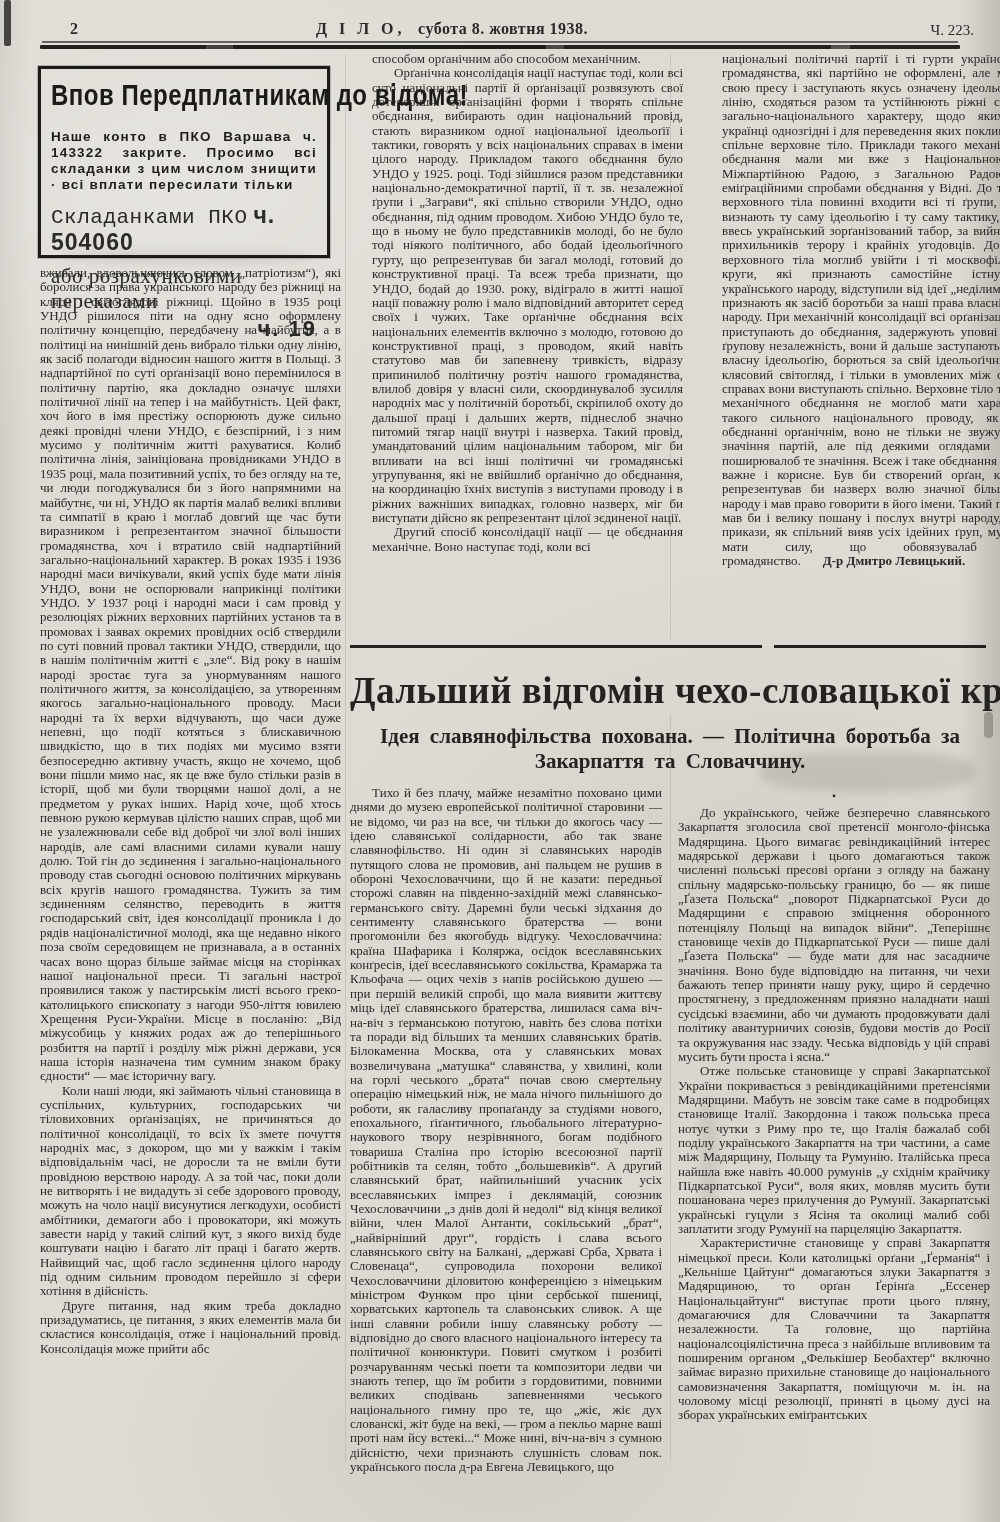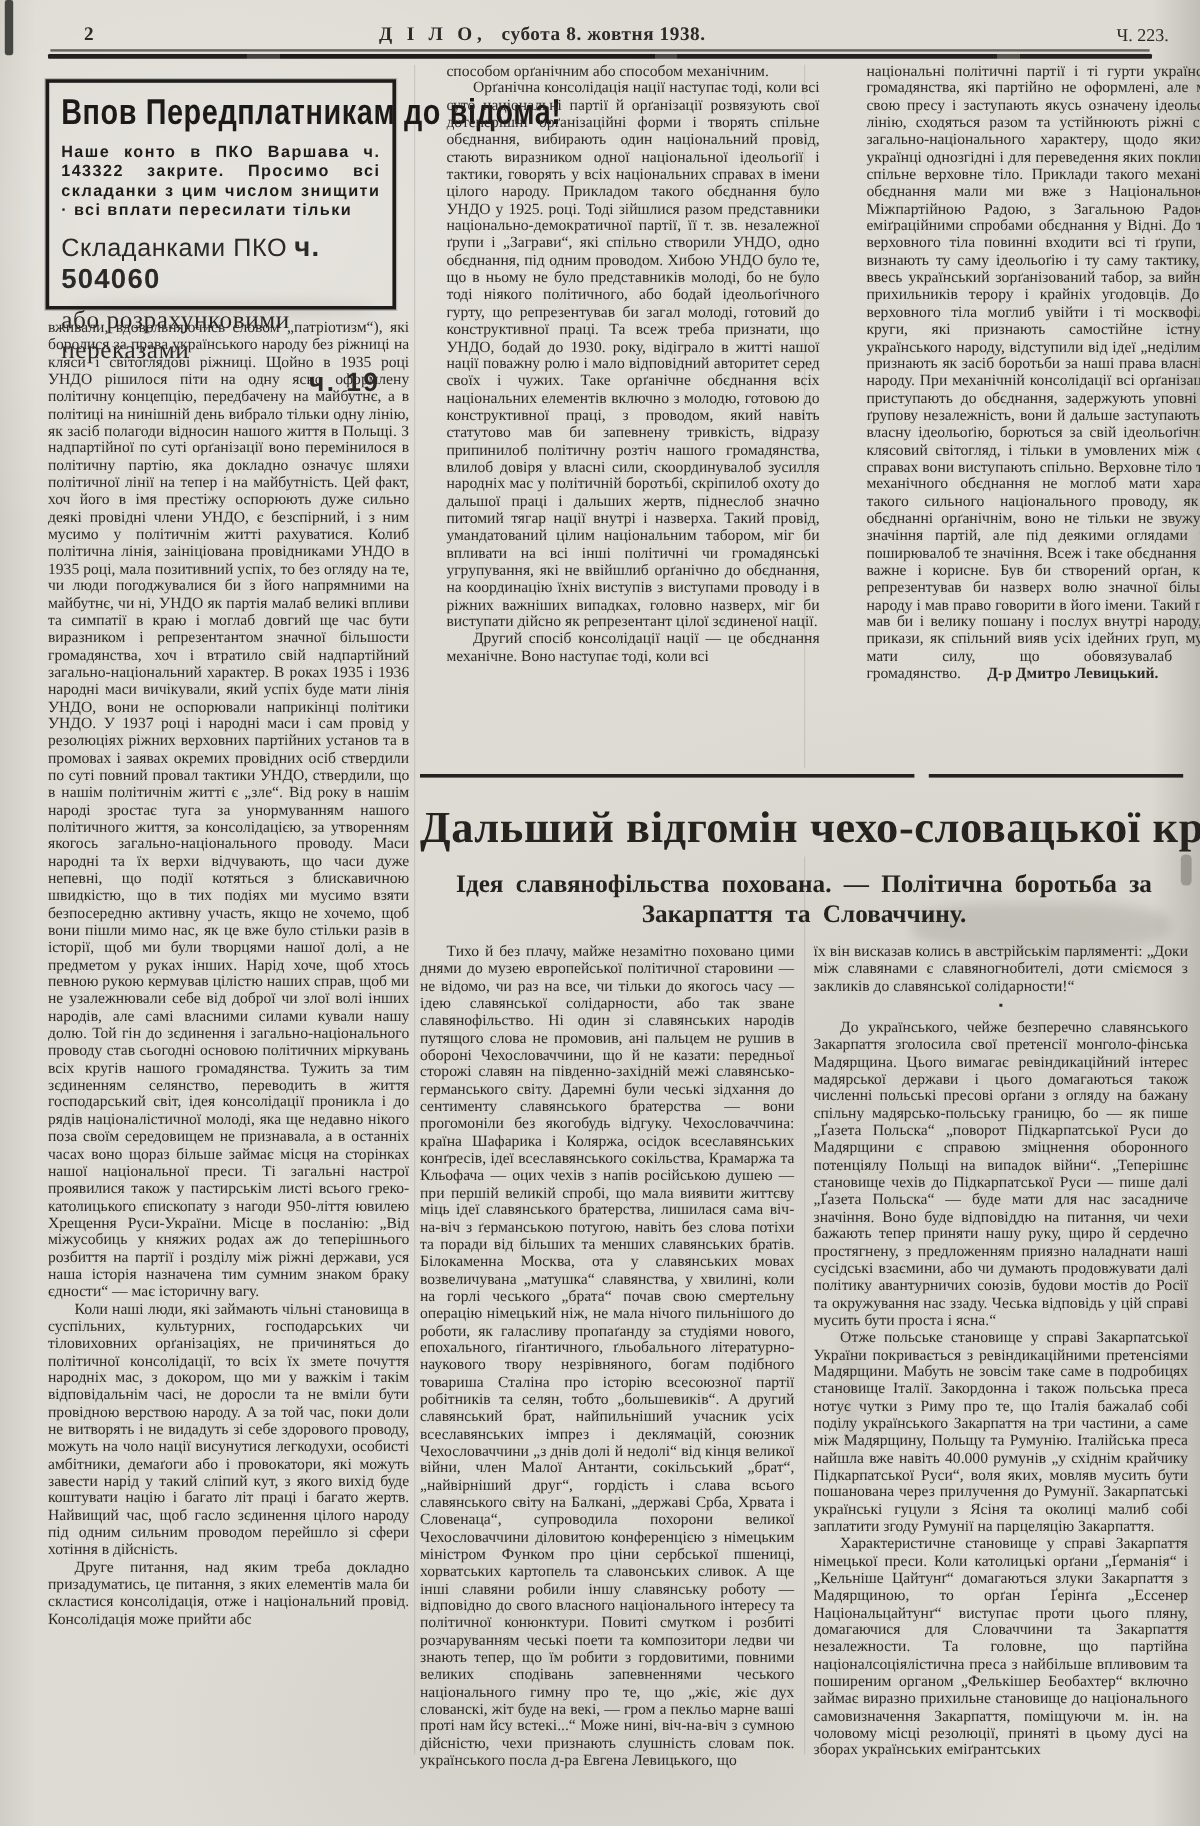--- a/index.html
+++ b/index.html
@@ -24,23 +24,23 @@
     border-radius:1px;}
   .corner-mark{position:absolute;left:4px;top:0;width:7px;height:46px;background:#2c2b29;opacity:.85;border-radius:2px;}
   
   .vdiv{position:absolute;width:1px;background:#8f8c84;opacity:.28;}
   
   .notice{position:absolute;left:38px;top:66px;width:292px;height:192px;border:3px solid #1d1c1a;
     box-shadow:0 0 0 1px rgba(40,38,35,.25);padding:8px 10px 6px 10px;box-sizing:border-box;
     font-family:"Liberation Sans", sans-serif;}
   .notice-head{font-weight:700;font-size:24px;letter-spacing:.5px;transform:scaleY(1.25);transform-origin:top left;
     white-space:nowrap;color:#1b1a18;}
-  .notice-body{margin-top:14px;font-weight:700;font-size:13.5px;line-height:16px;letter-spacing:1.2px;text-align:justify;color:#1e1d1b;}
+  .notice-body{margin-top:24px;font-weight:700;font-size:13.5px;line-height:16px;letter-spacing:1.2px;text-align:justify;color:#1e1d1b;}
   .notice-line1{margin-top:9px;font-size:21px;}
-  .notice-line1 .serif{font-family:Liberation Sans, sans-serif;letter-spacing:.5px;}
+  .notice-line1 .serif{font-family:Liberation Mono, monospace;letter-spacing:.5px;}
   .notice-line1 .big{font-family:"Liberation Sans", sans-serif;font-weight:700;font-size:23px;letter-spacing:1px;}
   .notice-line2{margin-top:8px;font-family:"Liberation Serif", serif;font-size:21px;letter-spacing:.5px;}
   .notice-line3{margin-top:2px;text-align:right;font-weight:700;font-size:22px;letter-spacing:2px;}
   
   .coltext{font-size:13px;line-height:14.35px;text-align:justify;}
   .coltext p{margin:0;text-indent:1.7em;}
   .coltext p.cont{text-indent:0;}
   .col-left{position:absolute;left:40px;top:266px;width:301px;height:1196px;overflow:hidden;}
   .col-midtop{position:absolute;left:340px;top:52px;width:311px;height:588px;overflow:hidden;margin-left:32px;}
   .col-righttop{position:absolute;left:678px;top:52px;width:310px;height:588px;overflow:hidden;margin-left:44px;}
@@ -114,21 +114,20 @@
     <div>
       <span class="art-rule"></span><span class="art-rule r2"></span>
     </div>
     <div class="headline">Дальший відгомін чехо-словацької крізи.</div>
     <div class="subhead">Ідея славянофільства похована. — Політична боротьба за Закарпаття та Словаччину.</div>
     <div class="art-cols coltext">
       <div class="art-col">
         <p>Тихо й без плачу, майже незамітно поховано цими днями до музею европейської політичної старовини — не відомо, чи раз на все, чи тільки до якогось часу — ідею славянської солідарности, або так зване славянофільство. Ні один зі славянських народів путящого слова не промовив, ані пальцем не рушив в обороні Чехословаччини, що й не казати: передньої сторожі славян на південно-західній межі славянсько-германського світу. Даремні були чеські зідхання до сентименту славянського братерства — вони прогомоніли без якогобудь відгуку. Чехословаччина: країна Шафарика і Коляржа, осідок всеславянських конґресів, ідеї всеславянського сокільства, Крамаржа та Кльофача — оцих чехів з напів російською душею — при першій великій спробі, що мала виявити життєву міць ідеї славянського братерства, лишилася сама віч-на-віч з ґерманською потугою, навіть без слова потіхи та поради від більших та менших славянських братів. Білокаменна Москва, ота у славянських мовах возвеличувана „матушка“ славянства, у хвилині, коли на горлі чеського „брата“ почав свою смертельну операцію німецький ніж, не мала нічого пильнішого до роботи, як галасливу пропаґанду за студіями нового, епохального, ґіґантичного, ґльобального літературно-наукового твору незрівняного, богам подібного товариша Сталіна про історію всесоюзної партії робітників та селян, тобто „большевиків“. А другий славянський брат, найпильніший учасник усіх всеславянських імпрез і деклямацій, союзник Чехословаччини „з днів долі й недолі“ від кінця великої війни, член Малої Антанти, сокільський „брат“, „найвірніший друг“, гордість і слава всього славянського світу на Балкані, „державі Срба, Хрвата і Словенаца“, супроводила похорони великої Чехословаччини діловитою конференцією з німецьким міністром Функом про ціни сербської пшениці, хорватських картопель та славонських сливок. А ще інші славяни робили іншу славянську роботу — відповідно до свого власного національного інтересу та політичної конюнктури. Повиті смутком і розбиті розчаруванням чеські поети та композитори ледви чи знають тепер, що їм робити з гордовитими, повними великих сподівань запевненнями чеського національного гимну про те, що „жіє, жіє дух слованскі, жіт буде на векі, — гром а пекльо марне ваші проті нам йсу встекі...“ Може нині, віч-на-віч з сумною дійсністю, чехи признають слушність словам пок. українського посла д-ра Евгена Левицького, що</p>
       </div>
       <div class="art-col">
-        <p class="cont">їх він висказав колись в австрійськім парляменті: „Доки між славянами є славяногнобителі, доти сміємося з закликів до славянської солідарности!“</p>
         <p class="sep-dot">▪</p>
         <p>До українського, чейже безперечно славянського Закарпаття зголосила свої претенсії монголо-фінська Мадярщина. Цього вимагає ревіндикаційний інтерес мадярської держави і цього домагаються також численні польські пресові орґани з огляду на бажану спільну мадярсько-польську границю, бо — як пише „Ґазета Польска“ „поворот Підкарпатської Руси до Мадярщини є справою зміцнення оборонного потенціялу Польщі на випадок війни“. „Теперішнє становище чехів до Підкарпатської Руси — пише далі „Ґазета Польска“ — буде мати для нас засадниче значіння. Воно буде відповіддю на питання, чи чехи бажають тепер приняти нашу руку, щиро й сердечно простягнену, з предложенням приязно наладнати наші сусідські взаємини, або чи думають продовжувати далі політику авантурничих союзів, будови мостів до Росії та окружування нас ззаду. Чеська відповідь у цій справі мусить бути проста і ясна.“</p>
         <p>Отже польське становище у справі Закарпатської України покривається з ревіндикаційними претенсіями Мадярщини. Мабуть не зовсім таке саме в подробицях становище Італії. Закордонна і також польська преса нотує чутки з Риму про те, що Італія бажалаб собі поділу українського Закарпаття на три частини, а саме між Мадярщину, Польщу та Румунію. Італійська преса найшла вже навіть 40.000 румунів „у східнім крайчику Підкарпатської Руси“, воля яких, мовляв мусить бути пошанована через прилучення до Румунії. Закарпатські українські гуцули з Ясіня та околиці малиб собі заплатити згоду Румунії на парцеляцію Закарпаття.</p>
         <p>Характеристичне становище у справі Закарпаття німецької преси. Коли католицькі орґани „Ґерманія“ і „Кельніше Цайтунґ“ домагаються злуки Закарпаття з Мадярщиною, то орґан Ґерінґа „Ессенер Національцайтунґ“ виступає проти цього пляну, домагаючися для Словаччини та Закарпаття незалежности. Та головне, що партійна націоналсоціялістична преса з найбільше впливовим та поширеним органом „Фелькішер Беобахтер“ включно займає виразно прихильне становище до національного самовизначення Закарпаття, поміщуючи м. ін. на чоловому місці резолюції, приняті в цьому дусі на зборах українських еміґрантських</p>
       </div>
     </div>
   </div>
 
 </div>
 

